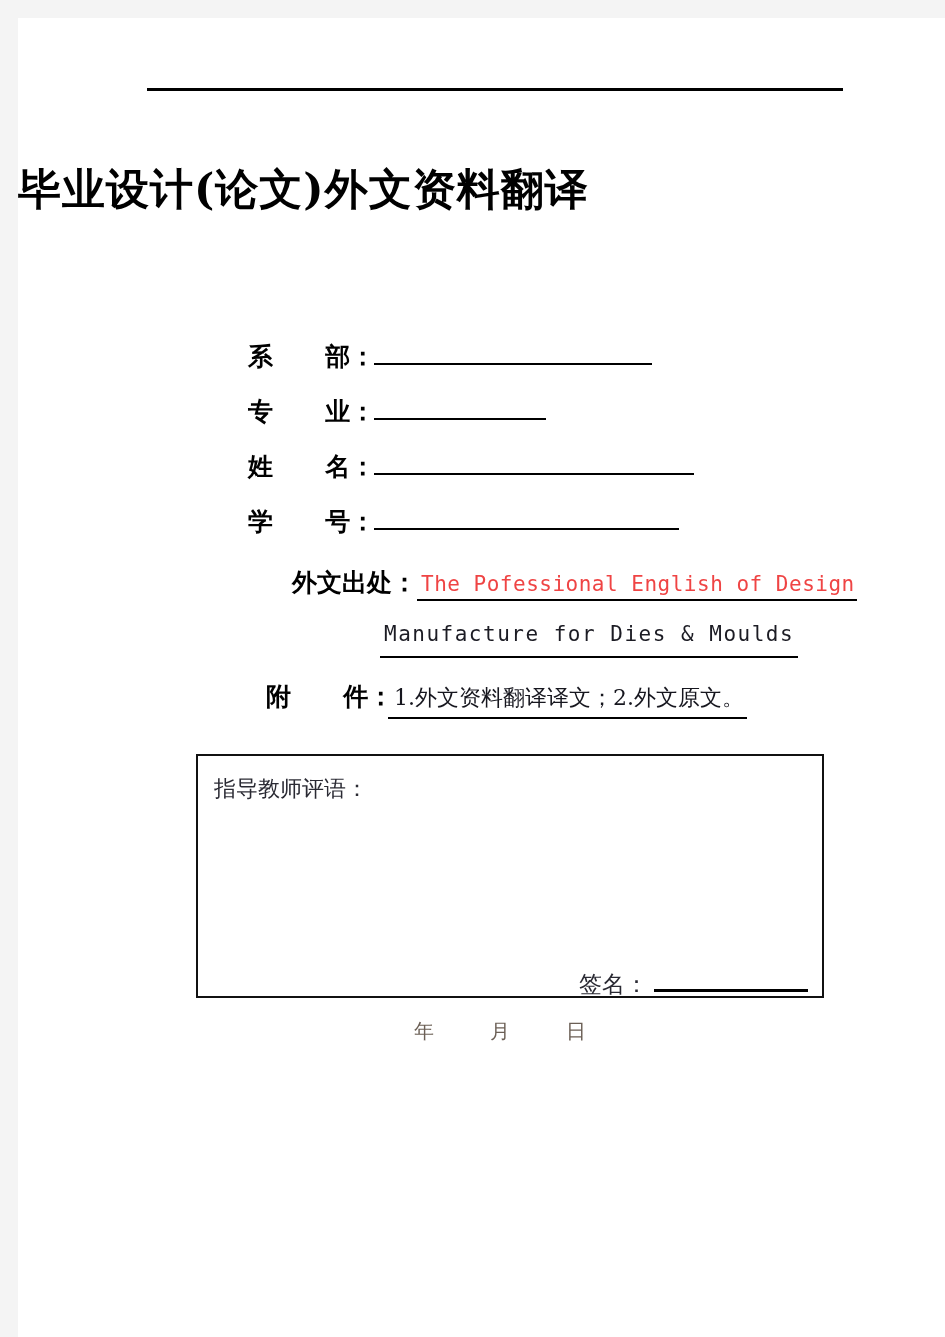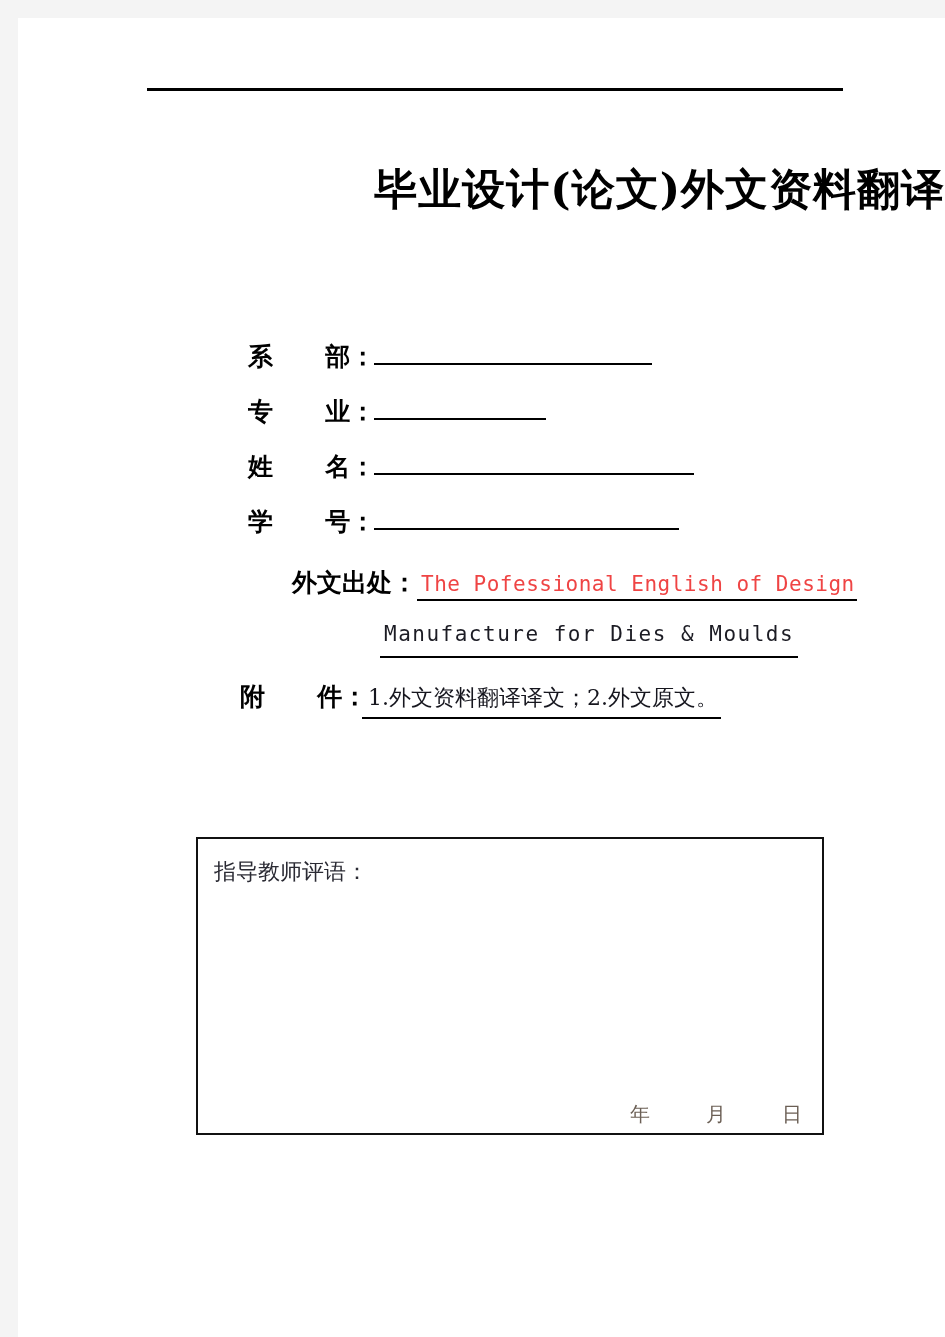--- a/index.html
+++ b/index.html
@@ -46,21 +46,21 @@
     height: 0;
     border-top: 3px solid #000000;
   }
 
   
   .doc-title {
     position: absolute;
     left: 0;
     top: 143px;
     width: 927px;
-    text-align: right;
+    text-align: left;
     font-family: "DejaVu Serif", "Liberation Serif", serif;
     font-size: 43px;
     font-weight: bold;
     letter-spacing: 1px;
     color: #000000;
     white-space: nowrap;
   }
 
   
   .form-block {
@@ -146,21 +146,21 @@
     color: #1c1c24;
     border-bottom: 2px solid #000000;
     padding: 0 4px 10px 4px;
     letter-spacing: 1.5px;
     white-space: nowrap;
   }
 
   
   .attach-block {
     position: absolute;
-    left: 222px;
+    left: 248px;
     top: 662px;
     font-size: 0;
     white-space: nowrap;
   }
   .attach-label {
     display: inline-block;
     width: 122px;
     font-family: "DejaVu Serif", "Liberation Serif", serif;
     font-size: 25px;
     font-weight: bold;
@@ -176,23 +176,23 @@
     border-bottom: 2px solid #000000;
     padding: 0 3px 4px 6px;
     vertical-align: baseline;
     white-space: nowrap;
   }
 
   
   .comment-box {
     position: absolute;
     left: 178px;
-    top: 819px;
+    top: 736px;
     width: 628px;
-    height: 298px;
+    height: 244px;
     border: 2.5px solid #111111;
     box-sizing: border-box;
     background: #ffffff;
   }
   .comment-title {
     position: absolute;
     left: 16px;
     top: 18px;
     font-family: "DejaVu Serif", "Liberation Serif", serif;
     font-size: 22px;
@@ -224,21 +224,21 @@
     height: 18px;
     border-bottom: 3.5px solid #000000;
     vertical-align: baseline;
     margin-left: 6px;
   }
   .date-row {
     position: absolute;
     left: 0;
     top: 262px;
     width: 628px;
-    text-align: right;
+    text-align: center;
     padding-right: 24px;
     box-sizing: border-box;
     font-size: 0;
     white-space: nowrap;
   }
   .date-unit {
     display: inline-block;
     font-family: "DejaVu Serif", "Liberation Serif", serif;
     font-size: 20px;
     color: #6b5f55;
@@ -287,20 +287,23 @@
     </div>
   </div>
 
   <div class="attach-block">
     <span class="attach-label">附      件：</span><span class="attach-text">1.外文资料翻译译文；2.外文原文。</span>
   </div>
 
   <div class="comment-box">
     <div class="comment-title">指导教师评语：</div>
 
+    <div class="signature-row">
+      <span class="signature-label">签名：</span><span class="signature-line"></span>
+    </div>
 
     <div class="date-row">
       <span class="date-unit">年</span>
       <span class="date-unit">月</span>
       <span class="date-unit">日</span>
     </div>
   </div>
 
 </div>
 

